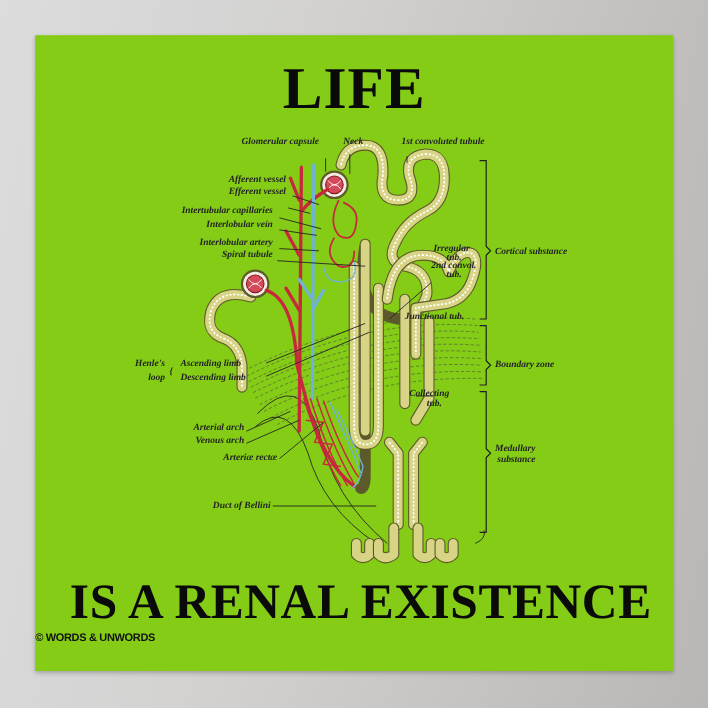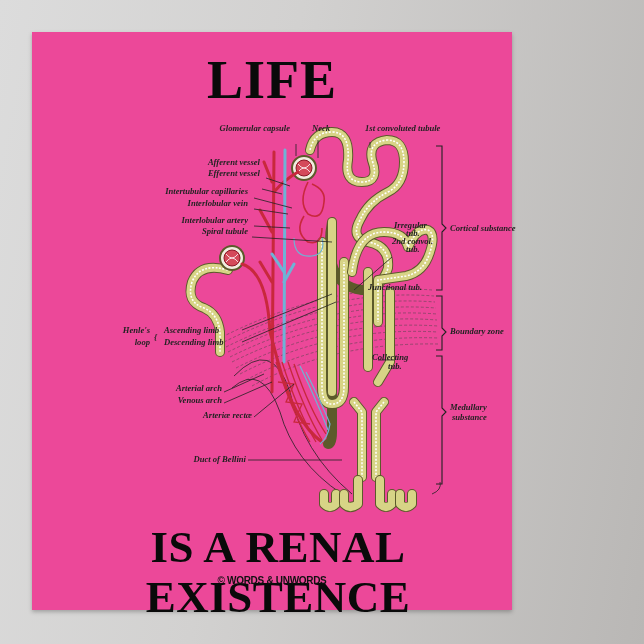--- a/index.html
+++ b/index.html
@@ -3,37 +3,37 @@
 <meta charset="utf-8">
 <style>
   html, body { margin: 0; padding: 0; }
   body {
     width: 644px; height: 644px; overflow: hidden;
     background: linear-gradient(100deg, #dcdcdc 0%, #d2d1d0 40%, #b9b7b5 100%);
     position: relative;
     font-family: "Liberation Serif", serif;
   }
   .poster {
-    position: absolute; left: 32px; top: 32px; width: 480px; height: 578px;
-    background: #ec4899;
+    position: absolute; left: 32px; top: 32px; width: 580px; height: 578px;
+    background: #84cc16;
     box-shadow: 0 2px 4px rgba(0,0,0,0.25);
   }
   .title-top {
     position: absolute; left: 0; right: 0; top: 18px;
     text-align: center; font-weight: bold; font-size: 54px; letter-spacing: 1px;
     color: #0a0a0a; line-height: 60px;
   }
   .title-bottom {
     position: absolute; left: 0; right: 0; top: 490px;
     text-align: center; font-weight: bold; font-size: 45px; letter-spacing: 0.5px;
     color: #0a0a0a; line-height: 50px; margin-left: 12px;
   }
   .credit {
     position: absolute; left: 0; right: 0; top: 543px;
-    text-align: center; font-family: "Liberation Sans", sans-serif; font-weight: bold;
+    text-align: left; font-family: "Liberation Sans", sans-serif; font-weight: bold;
     font-size: 10px; color: #111; letter-spacing: -0.3px;
   }
   .diagram { position: absolute; left: 0; top: 0; width: 580px; height: 578px; }
   .lbl { font-family: "Liberation Serif", serif; font-style: italic; font-weight: bold; font-size: 8.6px; fill: #222; }
   .tube { fill: none; stroke: #d7d486; stroke-width: 8; stroke-linecap: round; stroke-linejoin: round; }
   .tube-edge { fill: none; stroke: #5c5a2a; stroke-width: 10; stroke-linecap: round; stroke-linejoin: round; }
   .tube-core { fill: none; stroke: #ffffff; stroke-width: 1.6; stroke-dasharray: 2 1.5; }
   .leader { stroke: #222; stroke-width: 0.8; fill: none; }
   .brace { stroke: #222; stroke-width: 1.1; fill: none; }
   .artery { stroke: #c8283c; fill: none; stroke-width: 3; stroke-linecap: round; }

